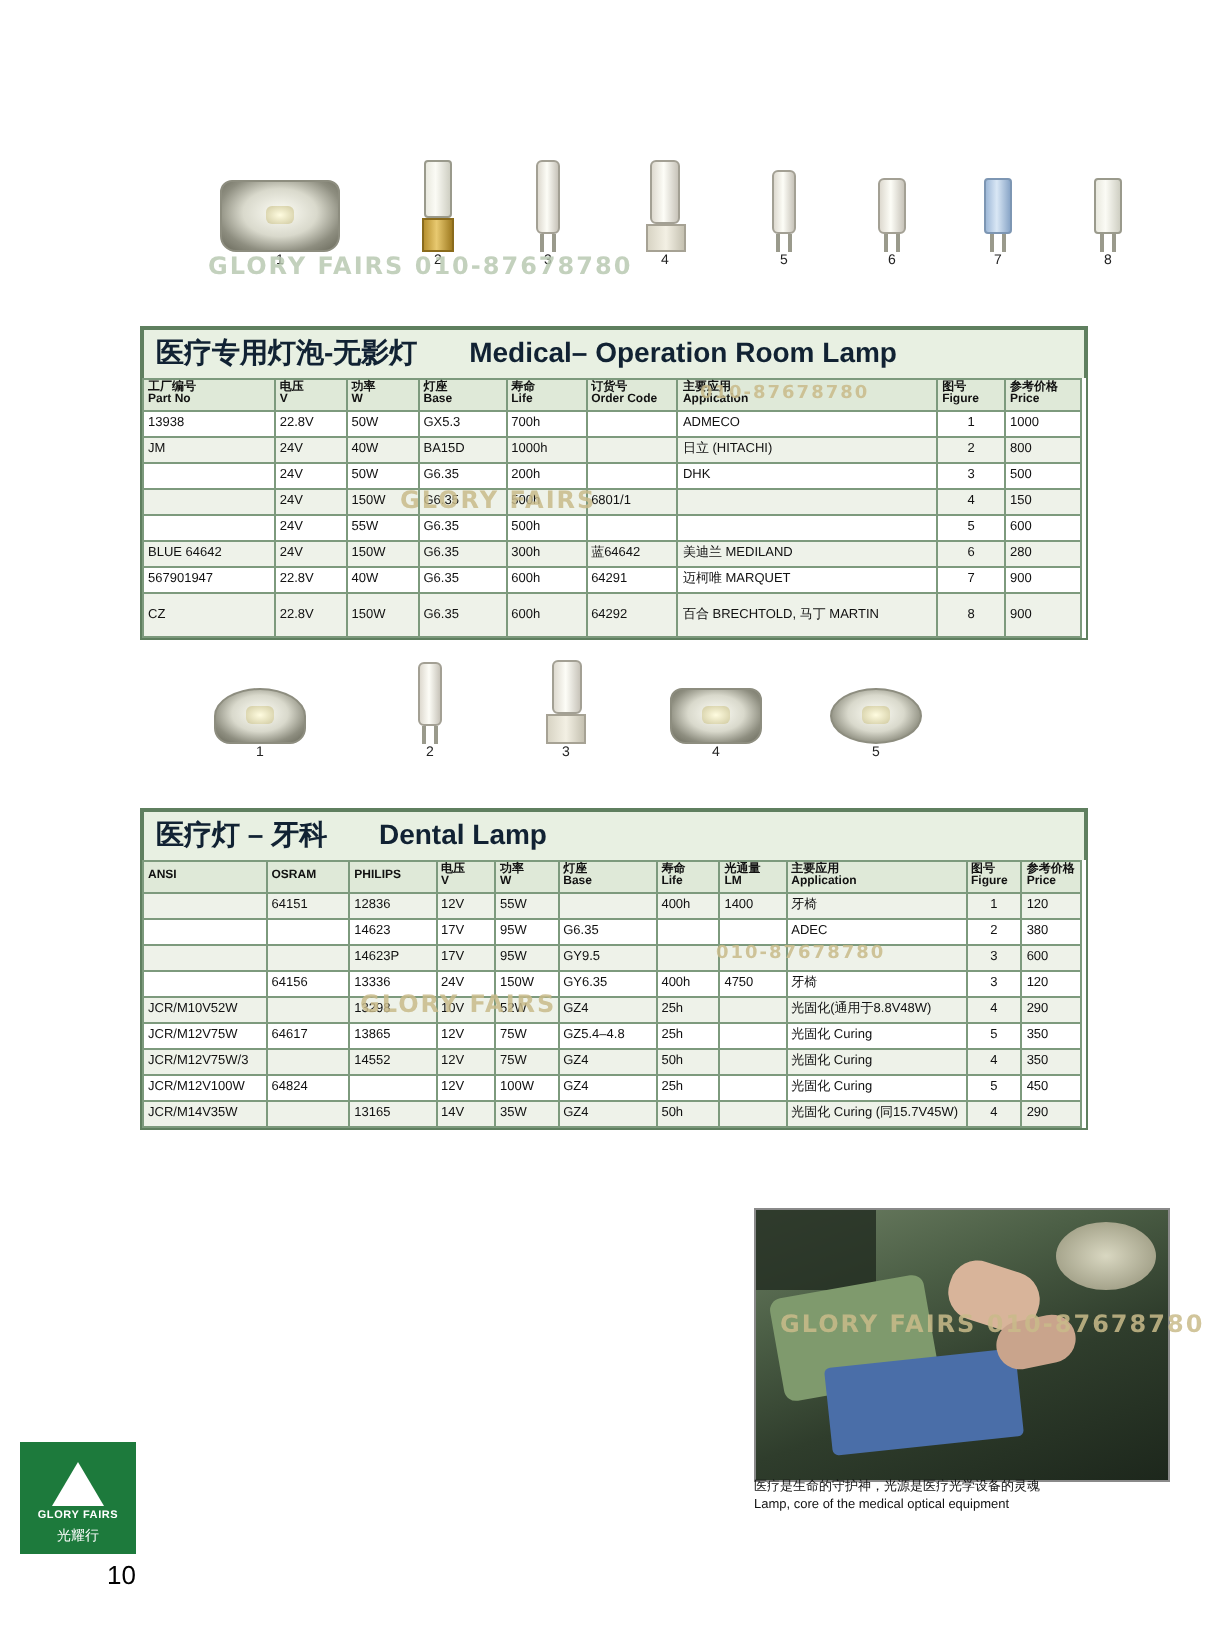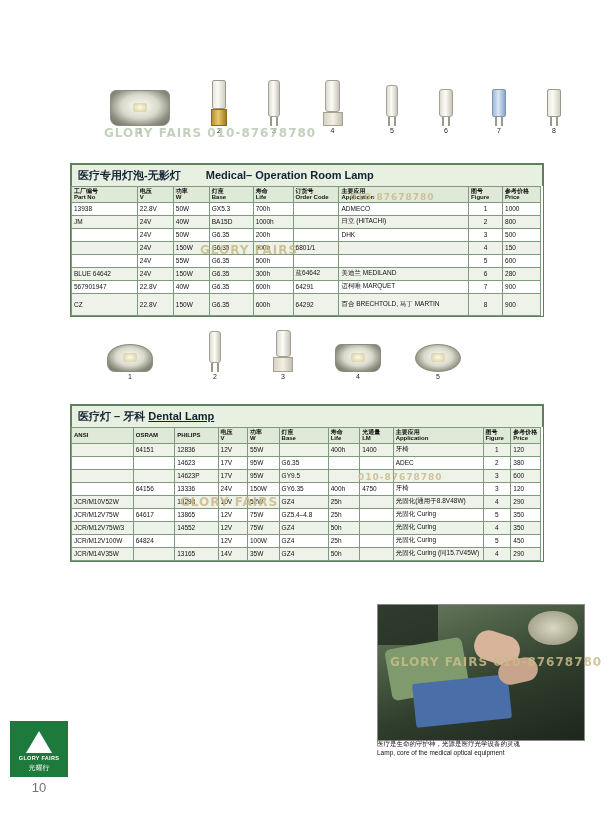--- a/index.html
+++ b/index.html
@@ -22,21 +22,21 @@
   .pin{width:2px;height:9px;background:#9a9a8c;display:inline-block;margin:0 2px;}
   .tube{width:10px;height:40px;background:linear-gradient(90deg,#dedad0,#fdfdf7 45%,#c8c4ba);border:1px solid #a3a094;border-radius:3px;}
   .basegold{width:14px;height:16px;background:linear-gradient(90deg,#b8912f,#e8c970 45%,#a07c22);border:1px solid #8a6b1c;}
   .baseceramic{width:18px;height:14px;background:linear-gradient(90deg,#d8d4c4,#f3f0e4 50%,#c5c1b1);border:1px solid #a6a294;}
   .bluecap{width:12px;height:26px;background:linear-gradient(90deg,#9fb9d8,#d9e7f5 45%,#8aa6c8);border:1px solid #7d96b3;border-radius:2px;}
 
   
   .tblwrap{position:absolute;border:1px solid #5f7f5f;}
   table{border-collapse:collapse;font-size:6.5px;color:#111;}
   th,td{border:0.5px solid #7d9a7d;padding:0 2px;vertical-align:middle;}
-  .tbl-title{background:#e8f0e2;border:1px solid #5f7f5f;border-bottom:none;font-size:11px;font-weight:bold;
+  .tbl-title{background:#e8f0e2;border:1px solid #5f7f5f;border-bottom:none;font-size:14px;font-weight:bold;
      padding:3px 6px;color:#123;}
   .tbl-title .en{margin-left:22px;}
   thead th{background:#dfe9d8;font-weight:bold;line-height:1.05;padding:1px 2px;font-size:6px;text-align:left;}
   thead th .cn{display:block;}
   tbody td{height:12px;}
   tbody tr.alt td{background:#eef2e9;}
   .c{text-align:center;}
 
   
   .photo{position:absolute;left:377px;top:604px;width:206px;height:135px;border:1px solid #8a8a8a;
@@ -48,21 +48,21 @@
   .p-lamp{position:absolute;left:150px;top:6px;width:50px;height:34px;background:radial-gradient(ellipse,#f4efd9,#9f9a80);border-radius:50%;opacity:.85;}
   .p-dark{position:absolute;left:0;top:0;width:60px;height:40px;background:#202a1f;opacity:.8;}
   .photo-cap{position:absolute;left:377px;top:740px;width:206px;font-size:6.5px;line-height:1.35;color:#111;}
 
   
   .footlogo{position:absolute;left:10px;top:721px;width:58px;height:56px;background:#1d7a3c;}
   .footlogo .tri{position:absolute;left:50%;top:10px;margin-left:-13px;width:0;height:0;
       border-left:13px solid transparent;border-right:13px solid transparent;border-bottom:22px solid #ffffff;}
   .footlogo .fl-en{position:absolute;left:0;right:0;top:34px;text-align:center;font-size:5.5px;color:#fff;font-weight:bold;letter-spacing:.3px;}
   .footlogo .fl-cn{position:absolute;left:0;right:0;top:42px;text-align:center;font-size:7px;color:#fff;}
-  .pagenum{position:absolute;left:10px;top:780px;width:58px;text-align:center;font-size:13px;color:#737373;}
+  .pagenum{position:absolute;left:10px;top:780px;width:58px;text-align:right;font-size:13px;color:#000000;}
 
   
   .wm{position:absolute;color:#b9c9b2;font-size:12px;font-weight:bold;font-family:"DejaVu Sans",sans-serif;
       letter-spacing:1px;opacity:.85;white-space:nowrap;pointer-events:none;}
   .wm.sm{font-size:9px;}
   .wm.gold{color:#c9bb8a;}
 </style>
 </head>
 <body>
 
@@ -311,21 +311,21 @@
       <div style="display:flex;justify-content:center;align-items:flex-end;height:42px;">
         <div class="refl-small reflector" style="border-radius:50%;"></div>
       </div>
       <div class="lampnum">5</div>
     </div>
   </div>
 
   <div class="tblwrap" style="left:70px;top:404px;width:472px;">
     <div class="tbl-title">
       <span>医疗灯 – 牙科</span>
-      <span style="margin-left:0;text-decoration:underline;">Dental Lamp</span>
+      <span style="margin-left:22px;">Dental Lamp</span>
     </div>
     <table style="width:470px;">
       <colgroup>
         <col style="width:62px">
           <col style="width:42px">
           <col style="width:44px">
           <col style="width:30px">
         <col style="width:32px">
           <col style="width:50px">
           <col style="width:32px">

